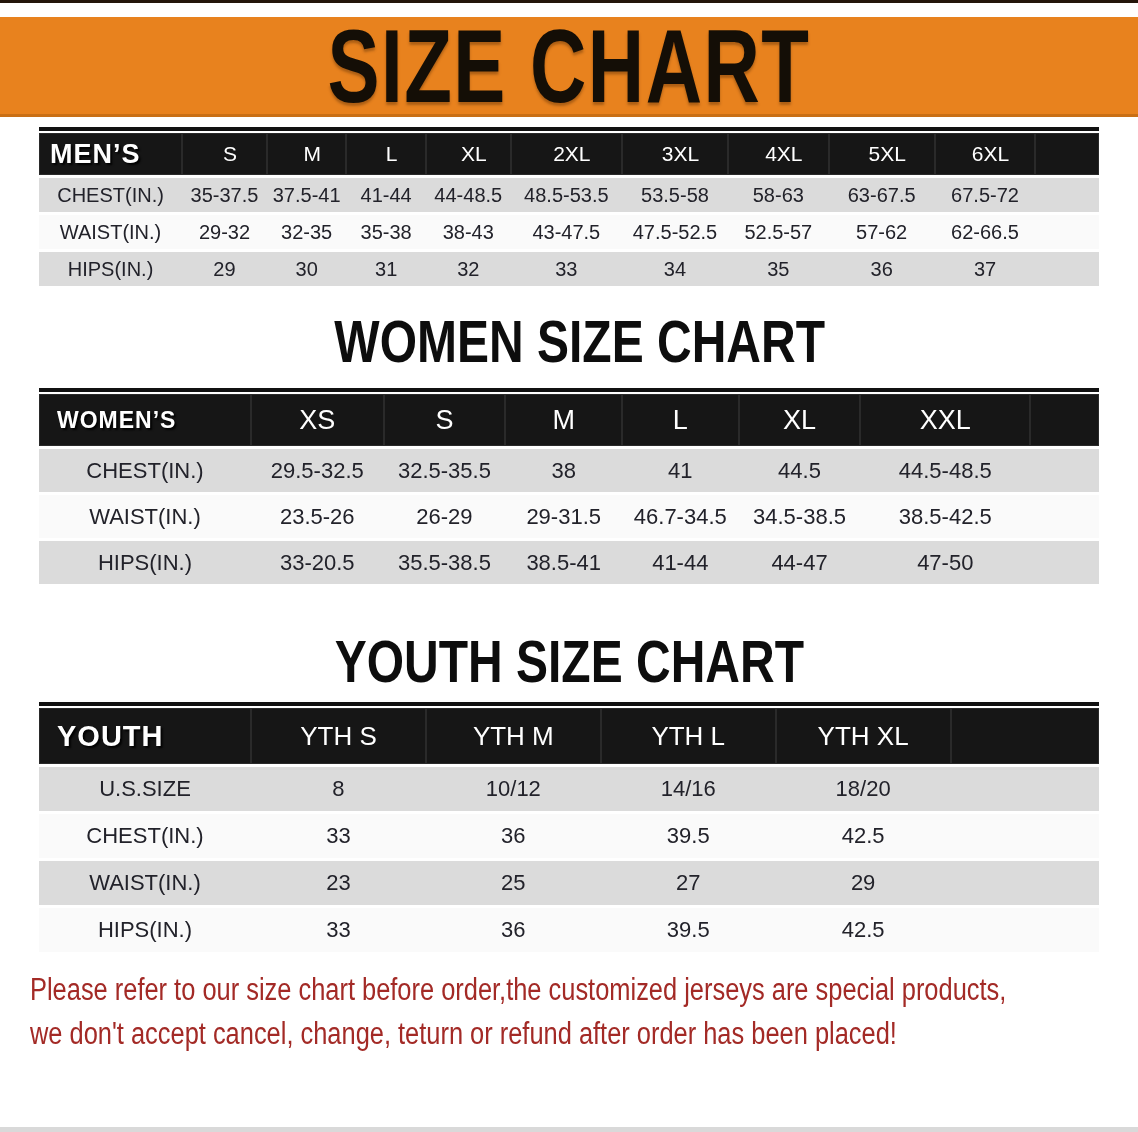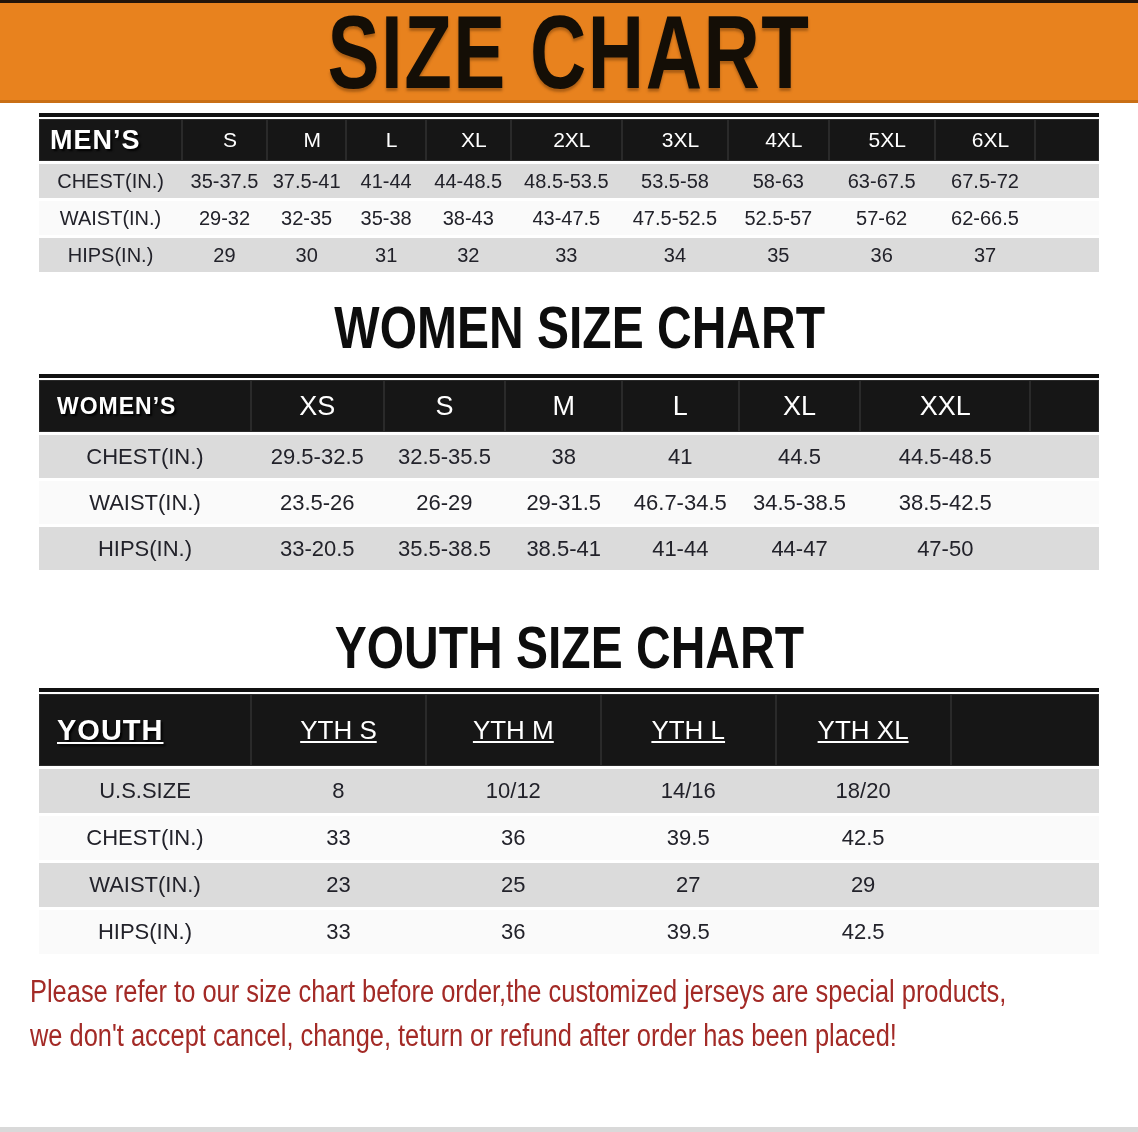--- a/index.html
+++ b/index.html
@@ -19,20 +19,21 @@
     height: 3px;
     background: #23150a;
   }
   .banner {
     height: 97px;
     background: #E8821E;
     border-bottom: 3px solid #C96F15;
     text-align: center;
     line-height: 97px;
     overflow: visible;
+    margin-top: 14px;
   }
   .banner .condensed {
     display: inline-block;
     transform: scaleX(0.75);
     transform-origin: center;
     font-size: 104px;
     font-weight: bold;
     letter-spacing: 2px;
     color: #140e06;
     text-shadow: 0 3px 3px rgba(60,30,0,0.35);
@@ -105,21 +106,21 @@
   .tbl-men thead th  { height: 42px; font-size: 21px; padding-left: 11px; }
   .tbl-men th.corner { font-size: 27px; }
   .tbl-men tbody td  { height: 34px; font-size: 20px; }
 
   
   .tbl-women thead th  { height: 52px; font-size: 27px; }
   .tbl-women th.corner { font-size: 23px; }
   .tbl-women tbody td  { height: 43px; font-size: 22px; }
 
   
-  .tbl-youth thead th  { height: 72px; font-size: 26px; text-decoration: underline; }
+  .tbl-youth thead th  { height: 56px; font-size: 26px; }
   .tbl-youth th.corner { font-size: 29px; }
   .tbl-youth tbody td  { height: 44px; font-size: 22px; }
 
   .footer {
     margin-top: 16px;
     padding-left: 30px;
     color: #A32A26;
   }
   .footer-line {
     height: 44px;

